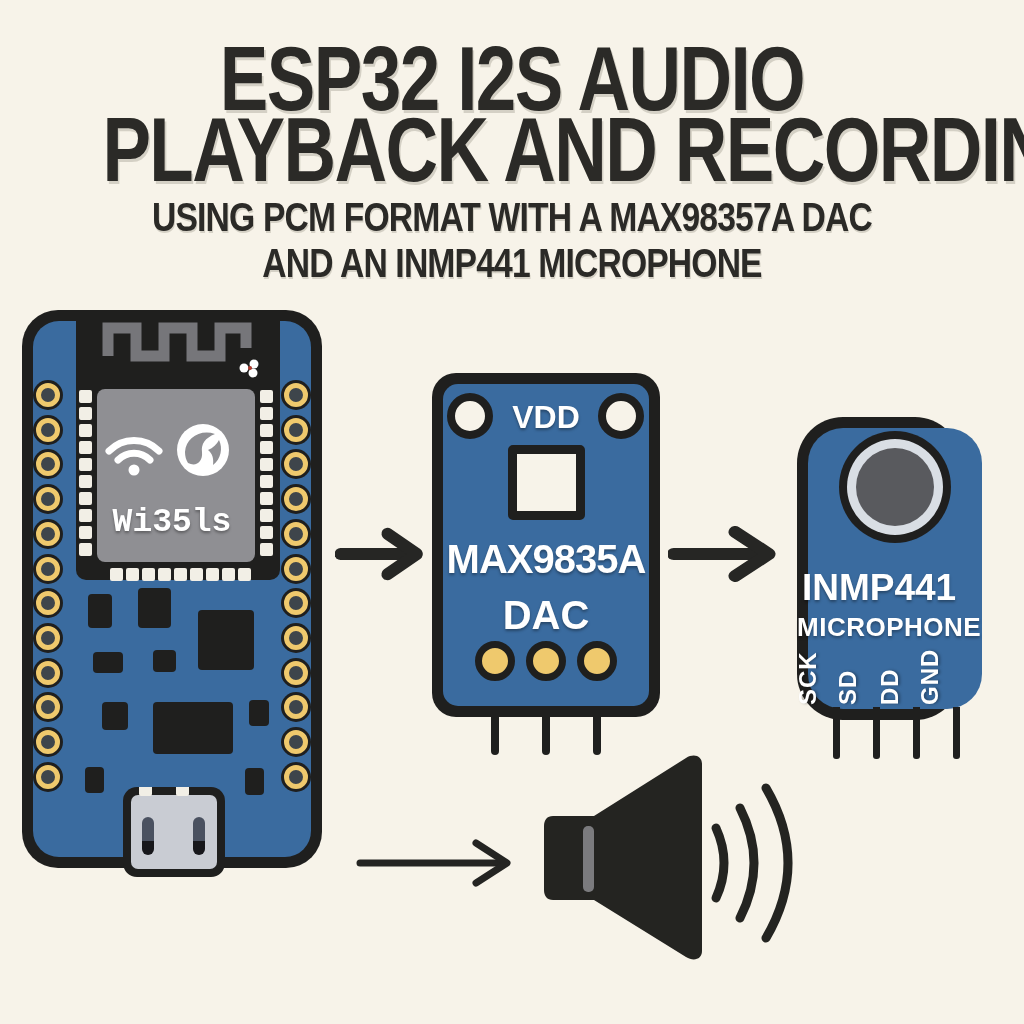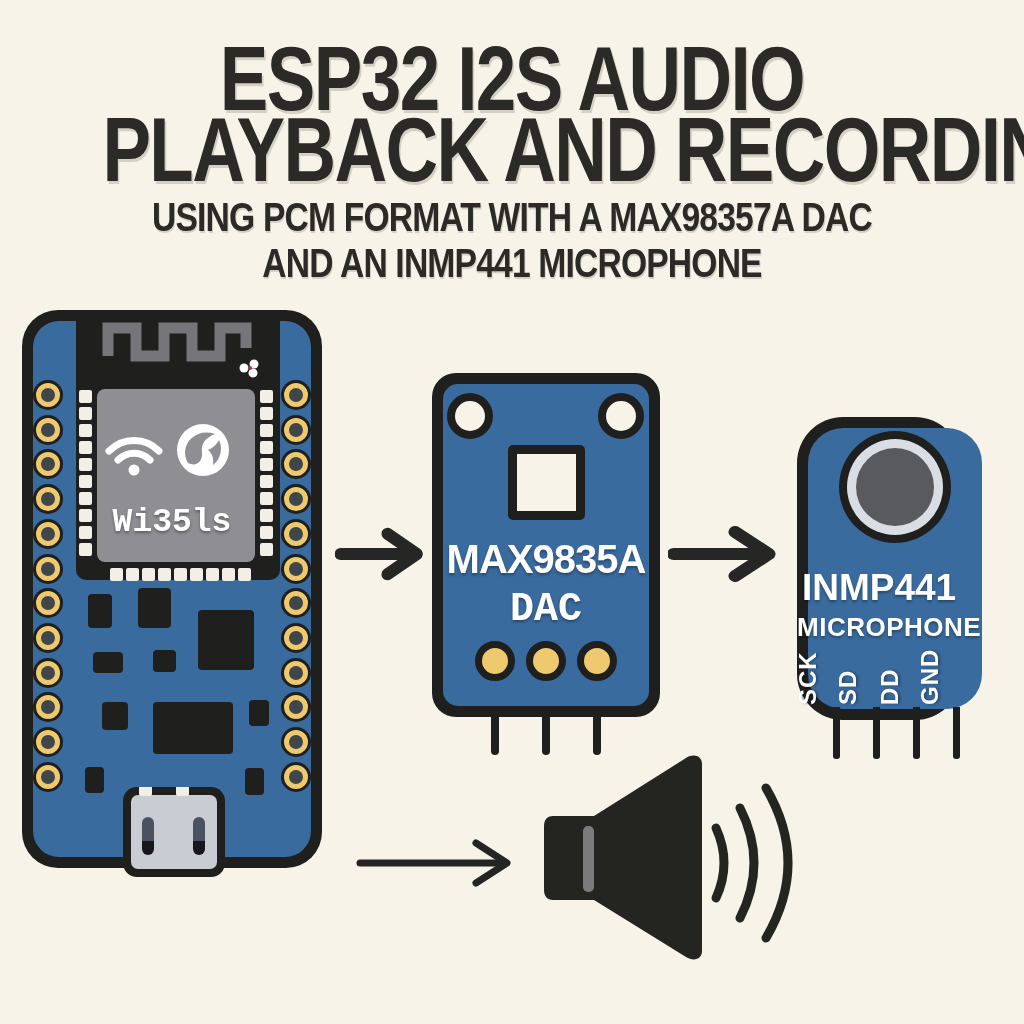--- a/index.html
+++ b/index.html
@@ -180,23 +180,24 @@
 
   <div class="abs">
     <div class="dac-pin" style="left:491px;top:661px;height:94px;"></div>
     <div class="dac-pin" style="left:542px;top:661px;height:94px;"></div>
     <div class="dac-pin" style="left:593px;top:661px;height:94px;"></div>
   </div>
   <div id="dac" class="abs">
     <div id="dac-blue" class="abs"></div>
     <div class="mount-hole" style="left:15px;top:20px;"></div>
     <div class="mount-hole" style="left:166px;top:20px;"></div>
+    <div class="white-label" style="top:26px;font-size:32px;">VDD</div>
     <div id="dac-chip"></div>
     <div class="white-label" style="top:164px;font-size:40px;letter-spacing:-1px;">MAX9835A</div>
-    <div class="white-label" style="top:214px;font-size:40px;font-family:Liberation Mono, monospace;">DAC</div>
+    <div class="white-label" style="top:220px;font-size:40px;">DAC</div>
     <div class="dac-pad" style="left:43px;top:268px;"></div>
     <div class="dac-pad" style="left:94px;top:268px;"></div>
     <div class="dac-pad" style="left:145px;top:268px;"></div>
   </div>
 
   <svg class="abs" style="left:668px;top:524px;" width="112" height="60" viewBox="0 0 100 60" preserveAspectRatio="none">
     <path d="M5,30 H84" stroke="#262624" stroke-width="12" stroke-linecap="round" fill="none"></path>
     <path d="M60,8 L90,30 L60,52" stroke="#262624" stroke-width="12" stroke-linecap="round" stroke-linejoin="round" fill="none"></path>
   </svg>
 

